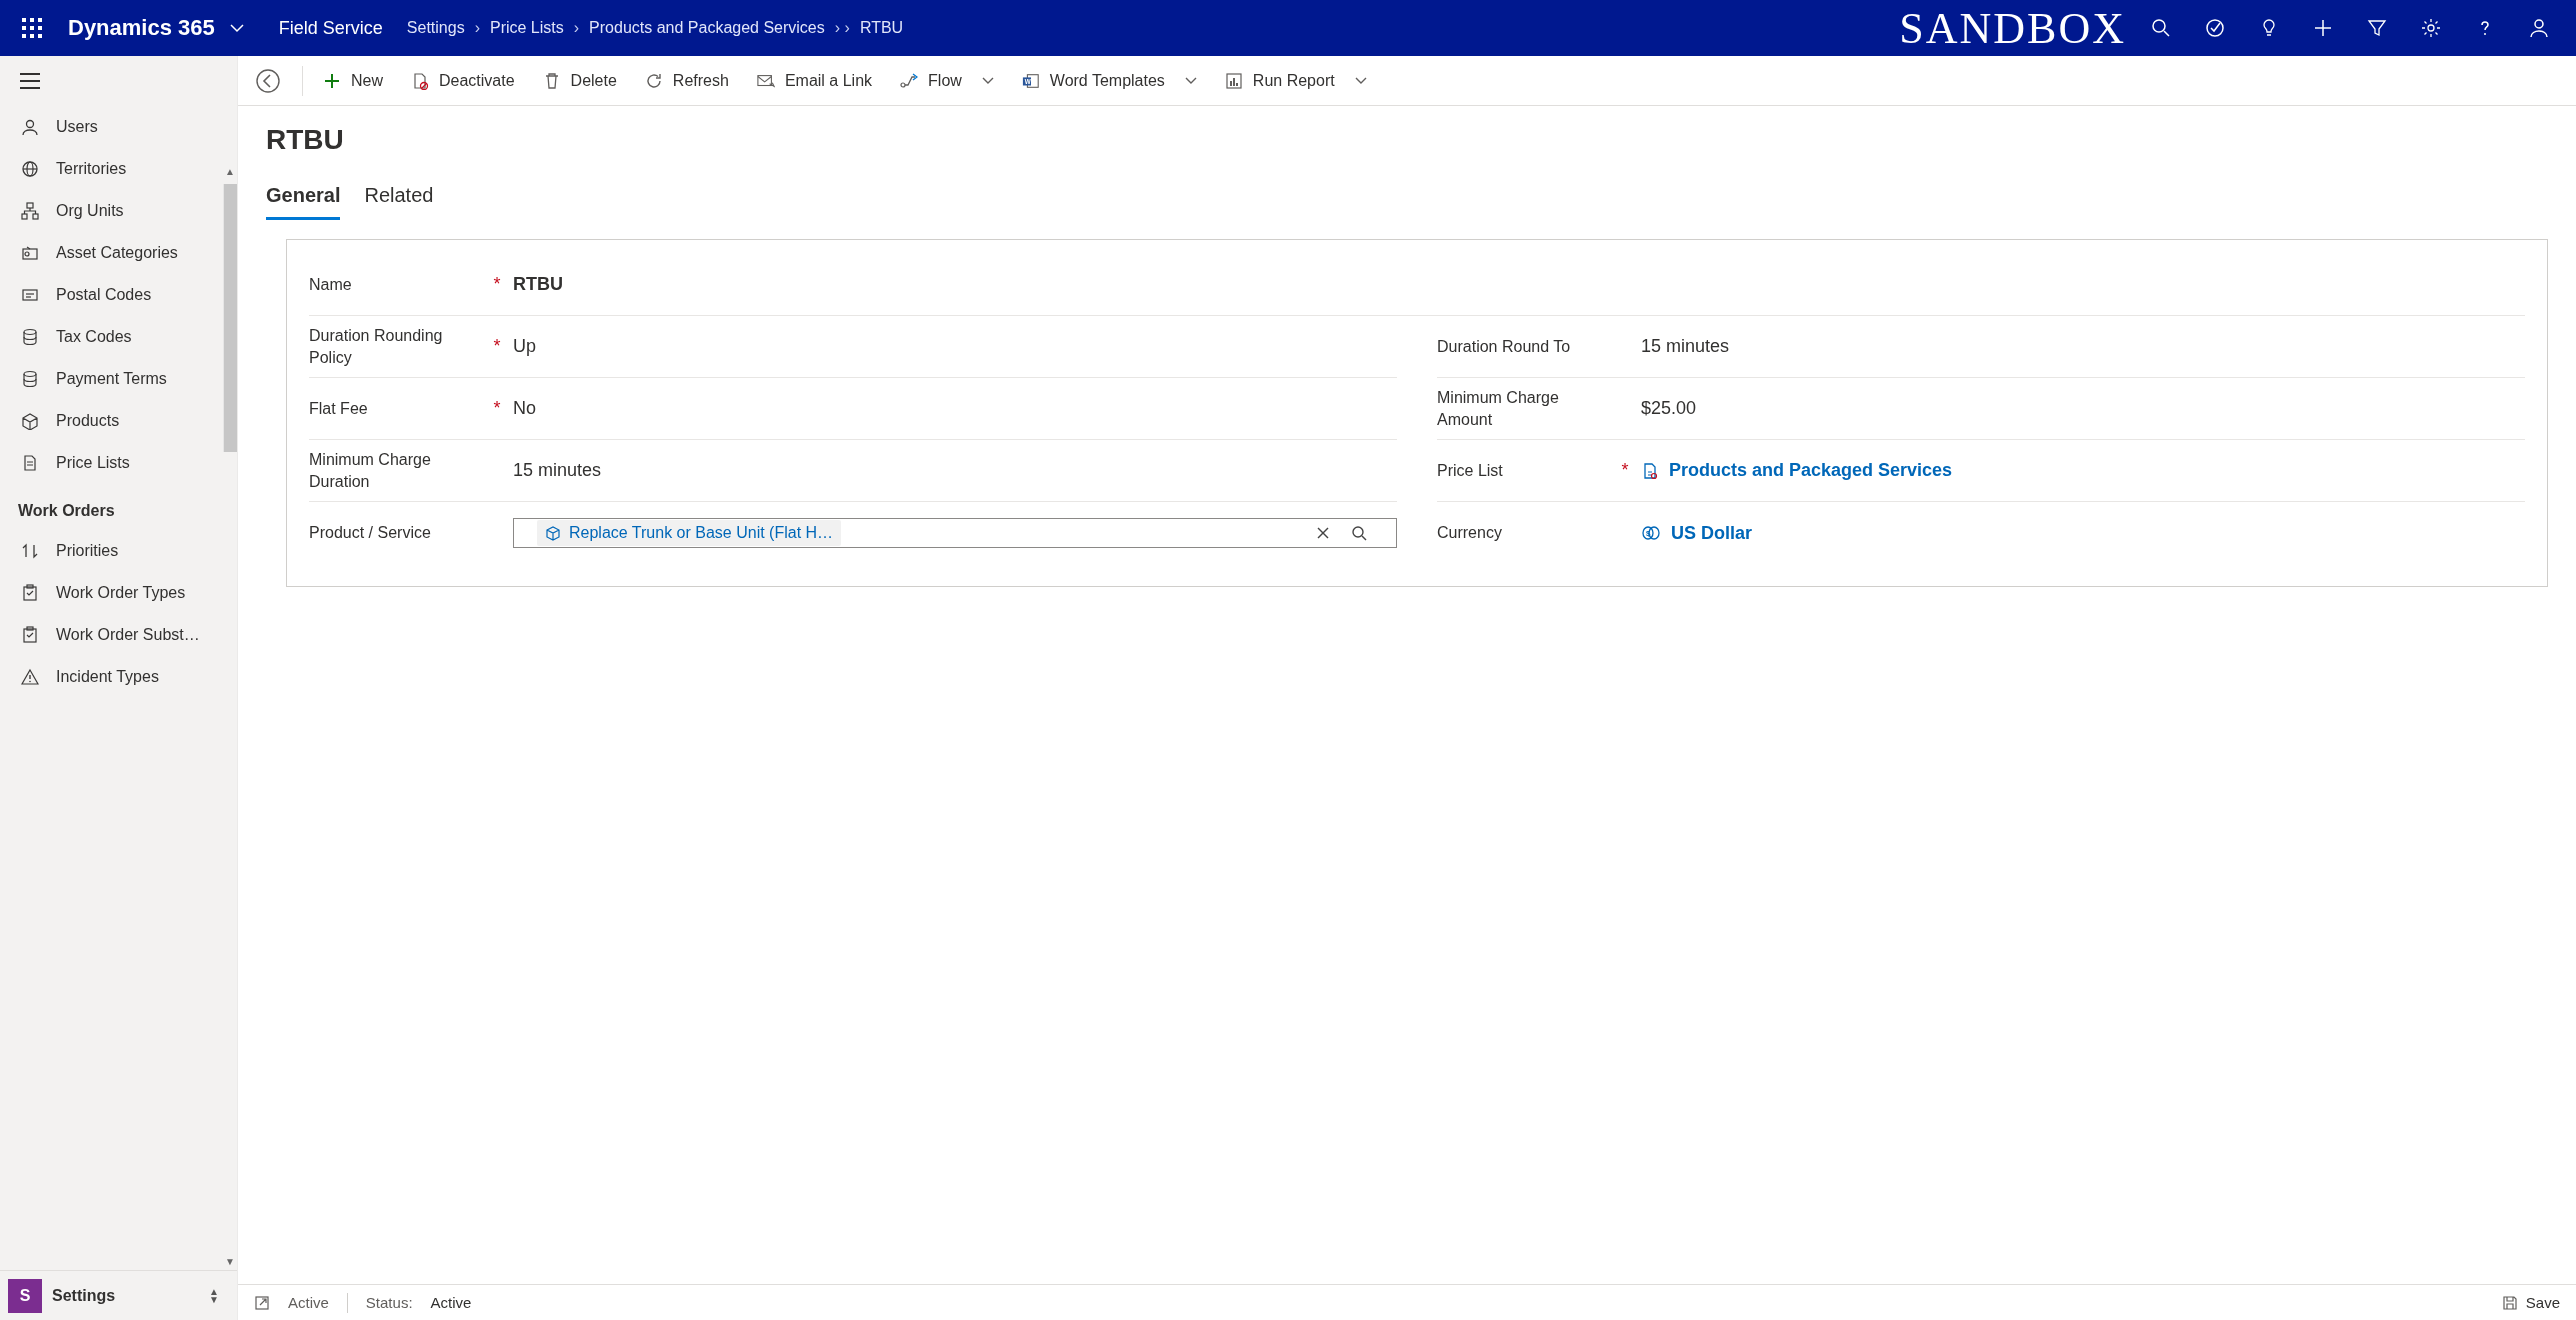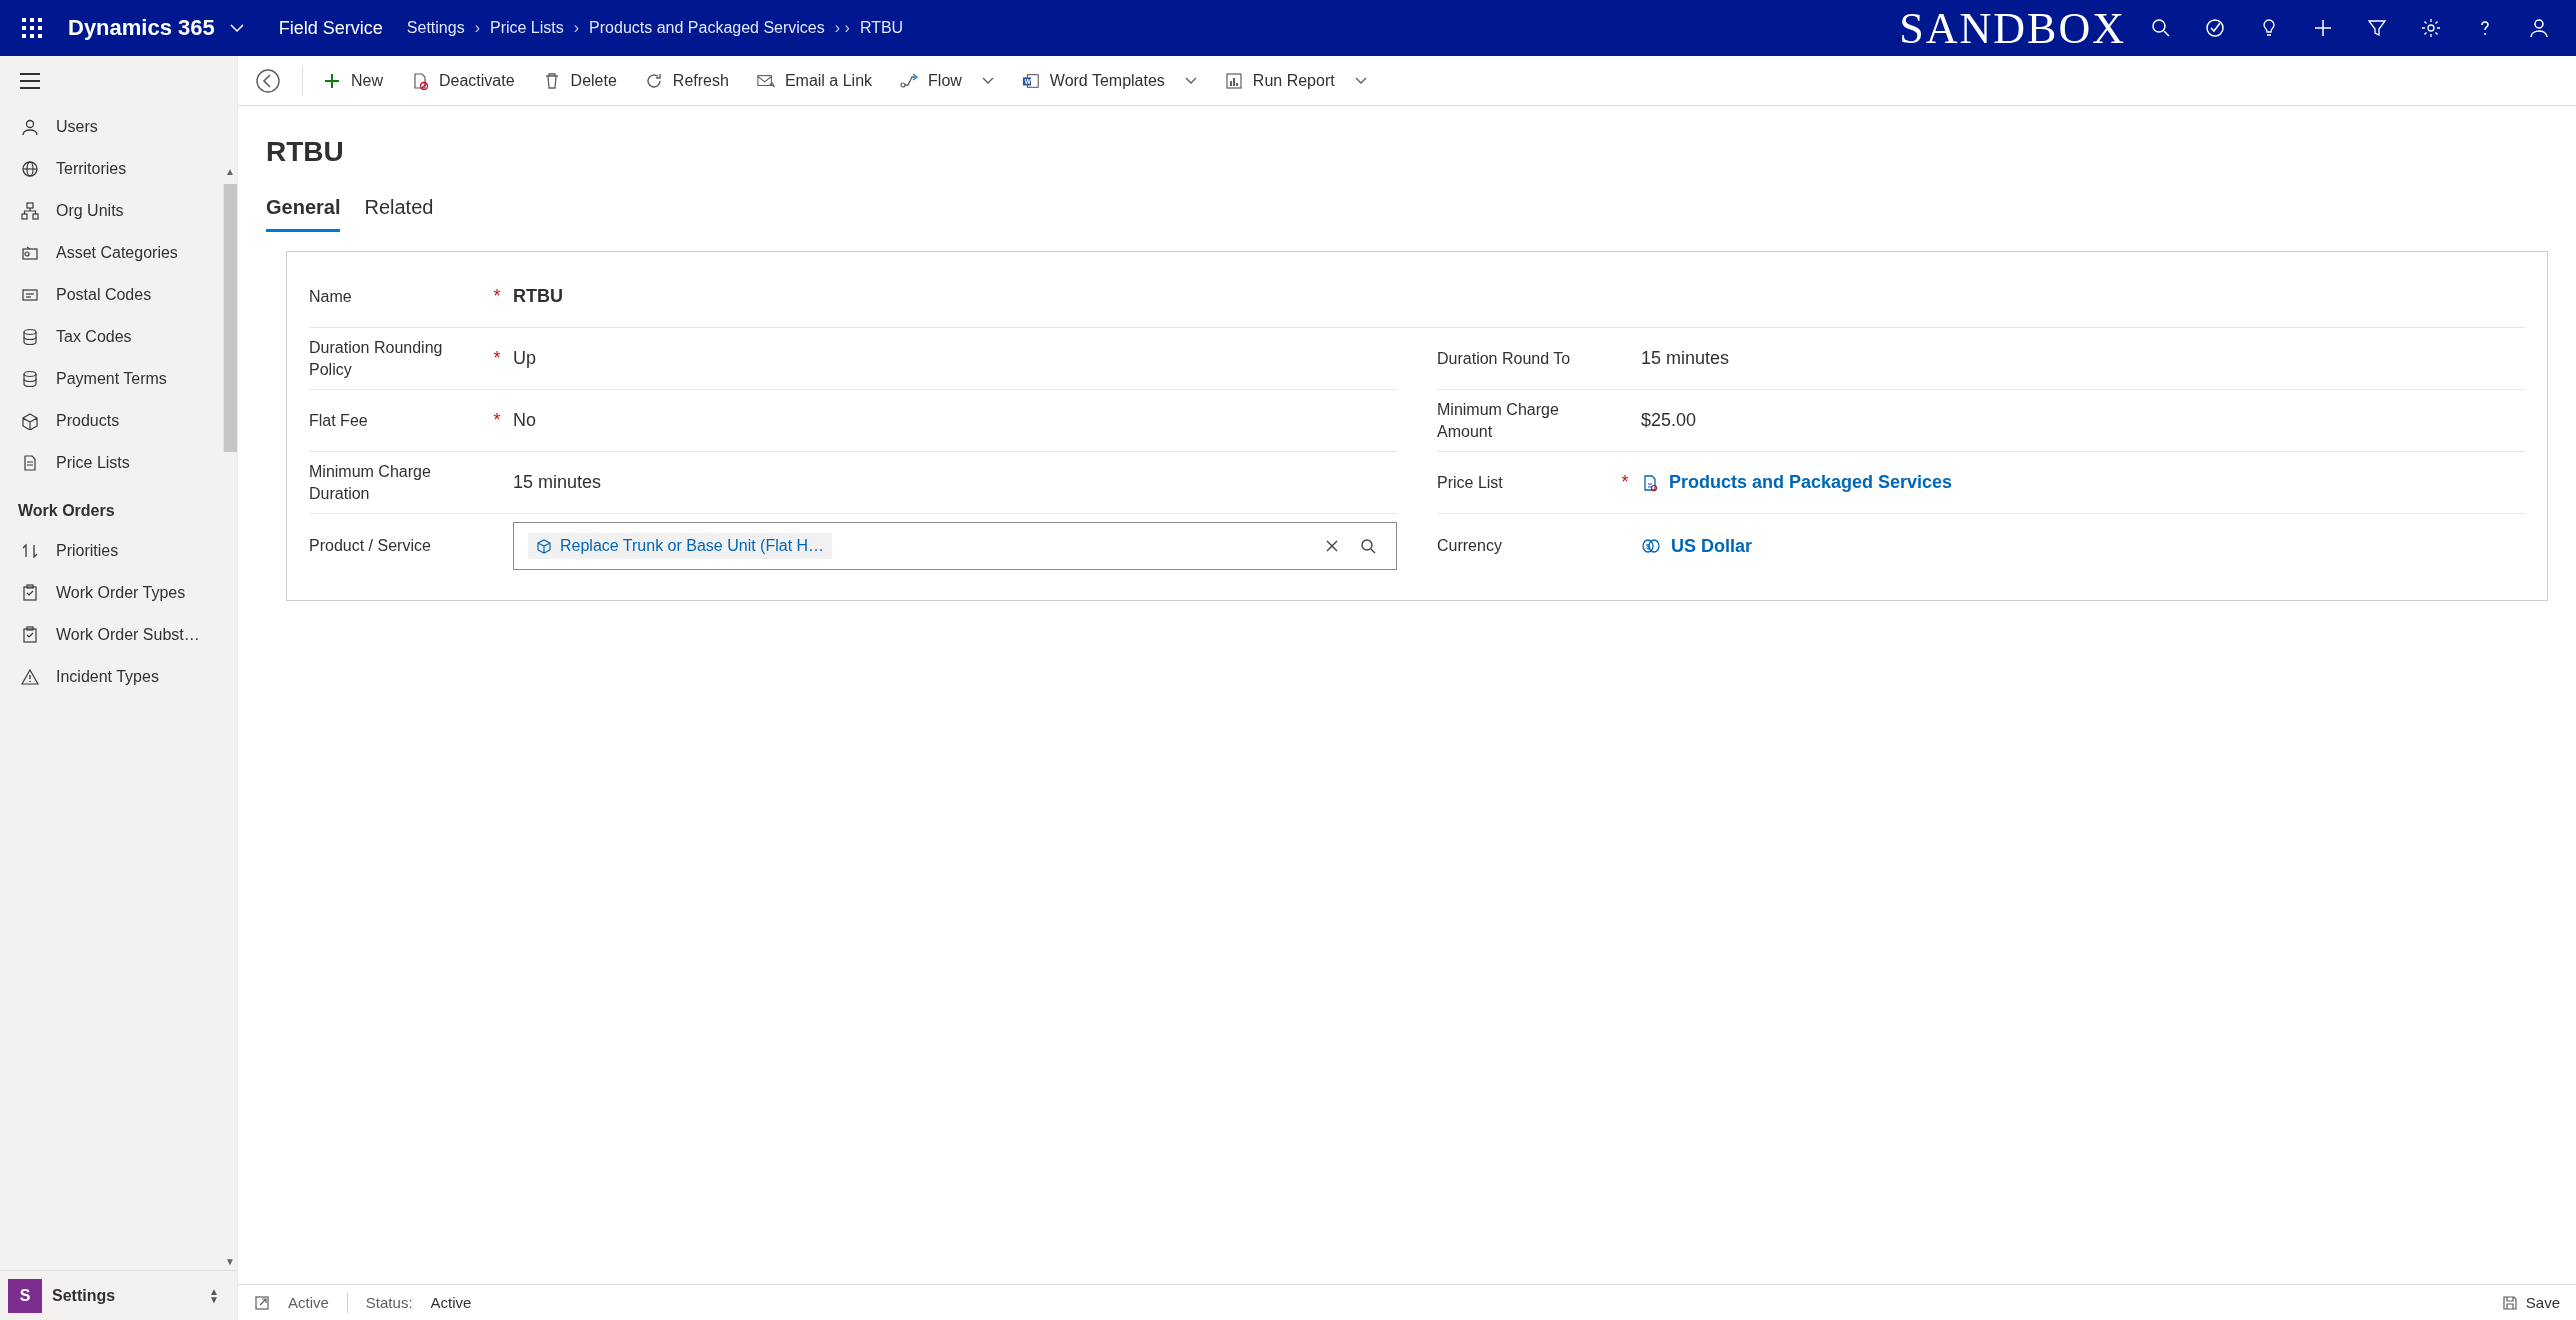--- a/index.html
+++ b/index.html
@@ -30,21 +30,21 @@
   .scroll-caret-down { bottom: 2px; }
   .navitem { height: 42px; display: flex; align-items: center; padding-left: 20px; gap: 16px; font-size: 16px; cursor: pointer; }
   .navitem .ico { width: 20px; display: flex; justify-content: center; color: #3b3a39; }
   .navgroup { font-size: 16px; font-weight: 600; padding: 18px 0 10px 18px; }
   .area-switcher { height: 50px; border-top: 1px solid #e0dedc; display: flex; align-items: center; padding: 0 14px 0 8px; }
   .area-badge { width: 34px; height: 34px; background: #7b2d90; color: #fff; display: flex; align-items: center; justify-content: center; font-weight: 600; font-size: 16px; }
   .area-label { margin-left: 10px; font-size: 16px; font-weight: 600; flex: 1; }
   .area-chevs { width: 18px; color: #555; display:flex; flex-direction:column; align-items:center; line-height:8px; font-size:10px;}
 
   
-  .main { flex: 1; display: flex; flex-direction: column; min-width: 0; gap: 12px; }
+  .main { flex: 1; display: flex; flex-direction: column; min-width: 0; }
   .cmdbar { height: 50px; border-bottom: 1px solid #e0dedc; display: flex; align-items: center; padding: 0 8px; gap: 0; }
   .cmdback { width: 44px; height: 44px; display:flex; align-items:center; justify-content:center; cursor:pointer; margin-right: 6px;}
   .cmdsep { width: 1px; height: 30px; background: #e0dedc; margin: 0 6px; }
   .cmdbtn { height: 48px; padding: 0 14px; display: flex; align-items: center; gap: 10px; font-size: 16px; cursor: pointer; }
   .cmdbtn .ci { width: 18px; display: flex; justify-content: center; }
   .cmdchev { margin-left: 10px; color: #555; }
 
   .content { flex: 1; padding: 18px 28px 0 28px; overflow: auto; }
   .page-title { font-size: 28px; font-weight: 700; }
   .page-subtitle { font-size: 16px; margin-top: 4px; color: #323130; }
@@ -55,21 +55,21 @@
   .formcard { border: 1px solid #d0cecb; margin-top: 18px; padding: 14px 22px 22px 22px; margin-left: 20px; }
   .formgrid { display: grid; grid-template-columns: 1fr 1fr; column-gap: 40px; }
   .field { display: flex; align-items: center; border-bottom: 1px solid #e8e6e4; min-height: 62px; padding: 8px 0; }
   .field.nob { border-bottom: none; }
   .field .label { width: 180px; font-size: 16px; color: #323130; line-height: 1.35; }
   .field .req { color: #c50f1f; width: 16px; text-align: center; font-size: 18px; }
   .field .value { flex: 1; font-size: 18px; padding-left: 8px; display:flex; align-items:center; gap:10px;}
   .lookup { color: #0067b8; font-weight: 600; display: flex; align-items: center; gap: 10px; }
   .lookup .licon { color: #0067b8; }
 
-  .ps-input { flex:1; height: 48px; border: 1px solid #8a8886; display:flex; align-items:center; padding: 0 14px; gap:8px; background:#fff; position:relative;}
+  .ps-input { flex:1; height: 30px; border: 1px solid #8a8886; display:flex; align-items:center; padding: 0 23px; gap:8px; background:#fff; position:relative;}
   .ps-input .pill { background:#f1f1f1; display:flex; align-items:center; gap:8px; padding:4px 8px; border-radius:2px; max-width: calc(100% - 48px); overflow:hidden;}
   .ps-input .pill .ptxt { color:#0067b8; white-space: nowrap; overflow:hidden; text-overflow:ellipsis; font-size:16px;}
   .ps-input .clear { margin-left:auto; width:28px; display:flex; justify-content:center; cursor:pointer; color:#444;}
   .ps-input .search { width:28px; display:flex; justify-content:center; cursor:pointer; color:#444;}
 
   
   .statusbar { height: 36px; border-top: 1px solid #e0dedc; display:flex; align-items:center; padding: 0 16px; font-size:15px; color:#605e5c; gap:18px;}
   .statusbar .spacer { flex:1; }
   .statusbar .save { display:flex; align-items:flex-end; gap:8px; cursor:pointer; color:#323130;}
   .statusbar .divider { width:1px; height:20px; background:#d0cecb; }

